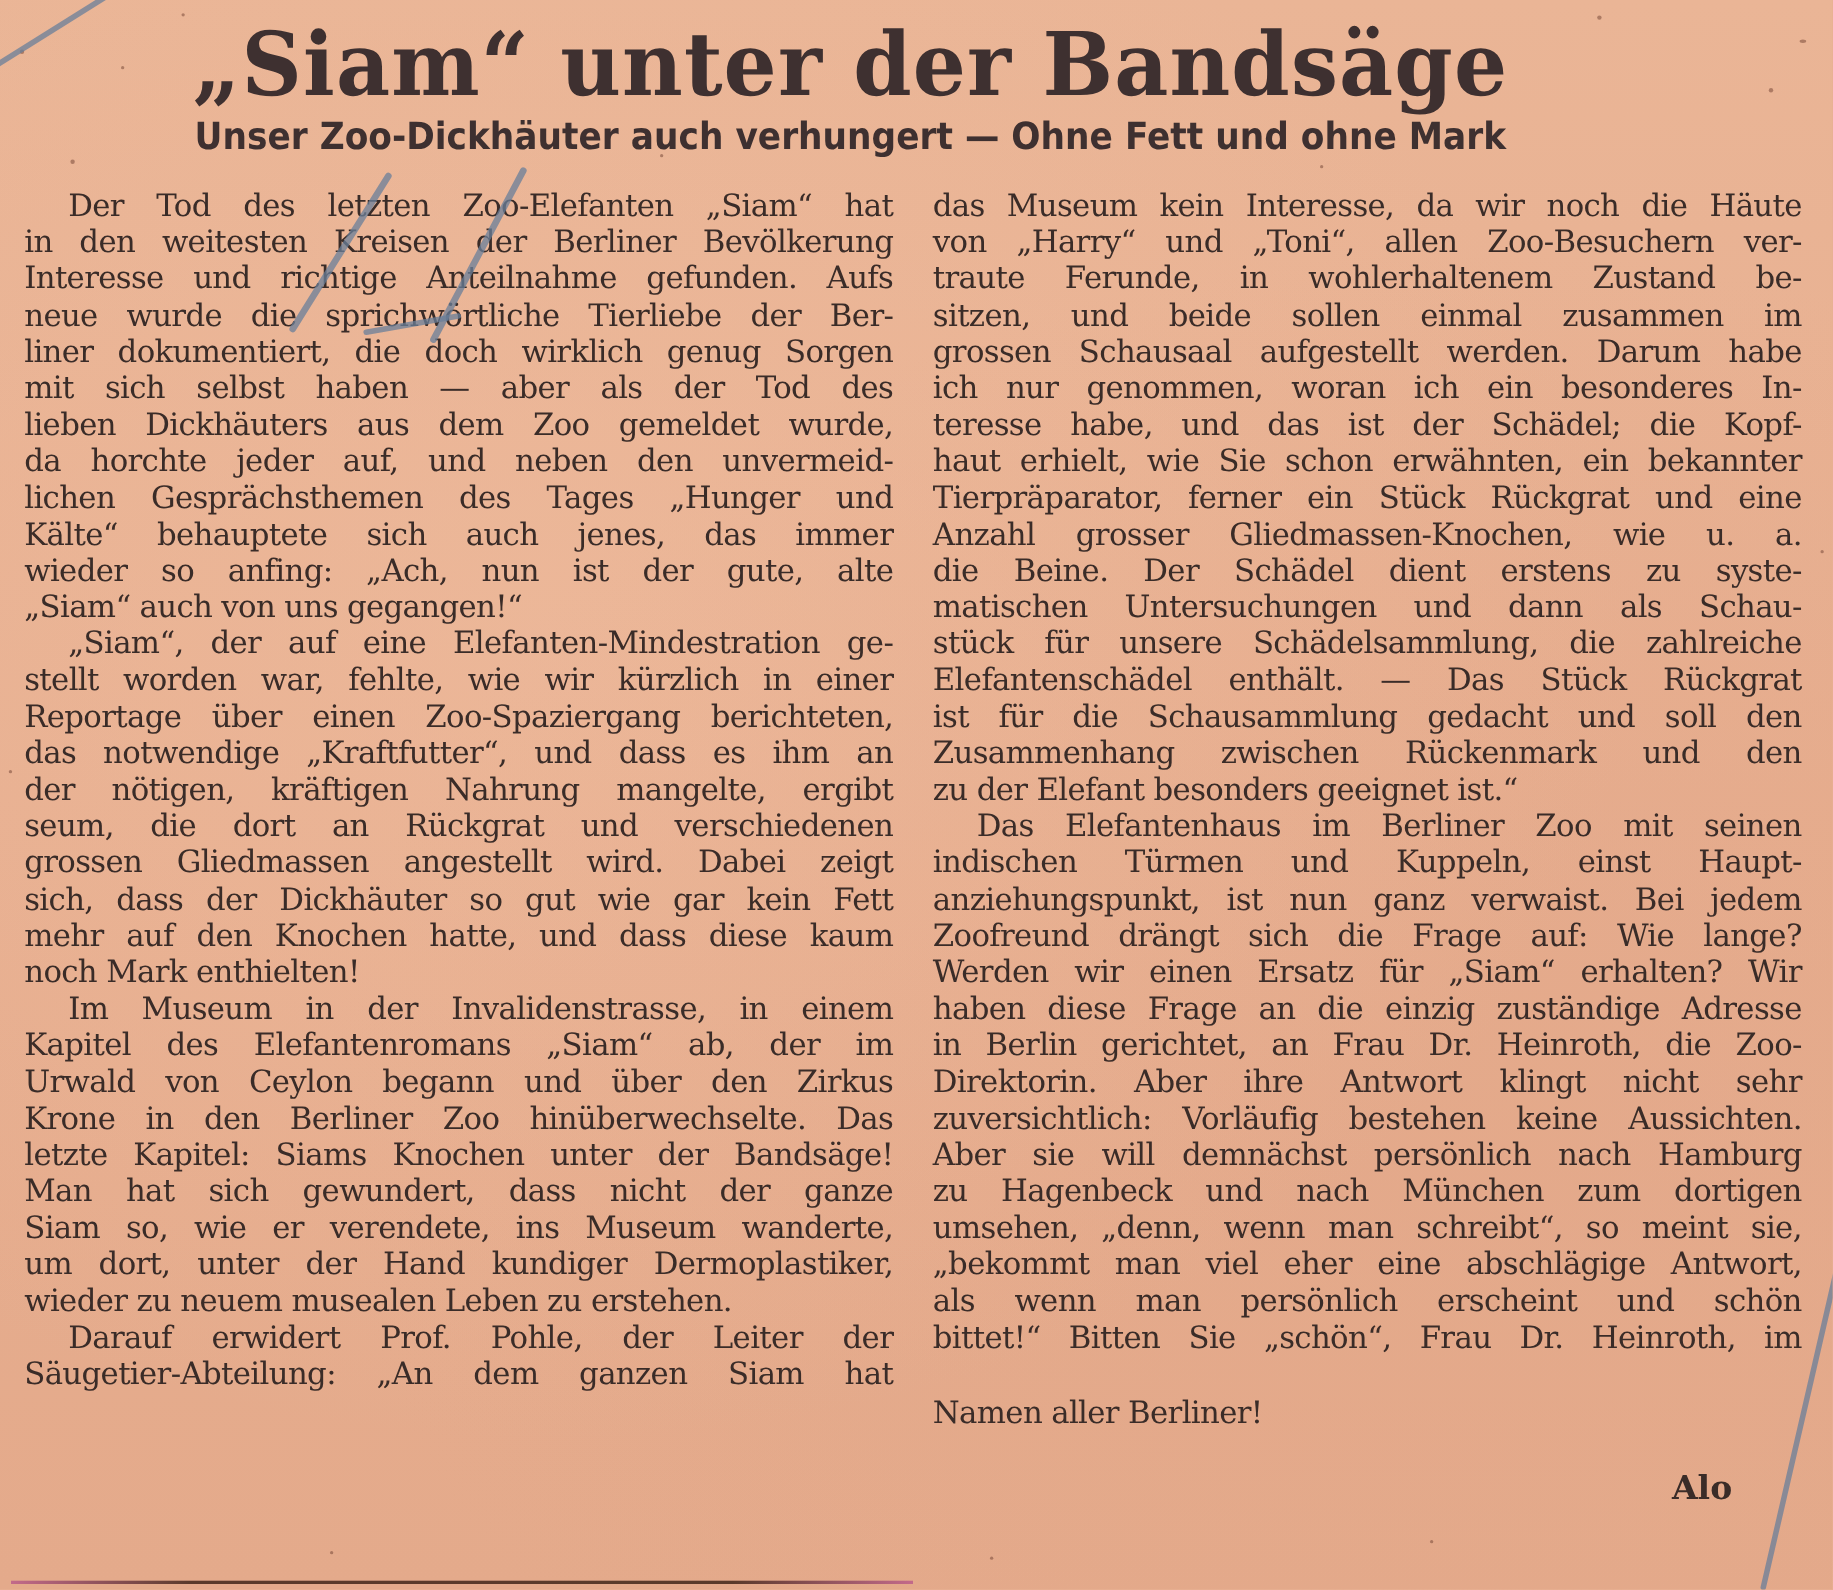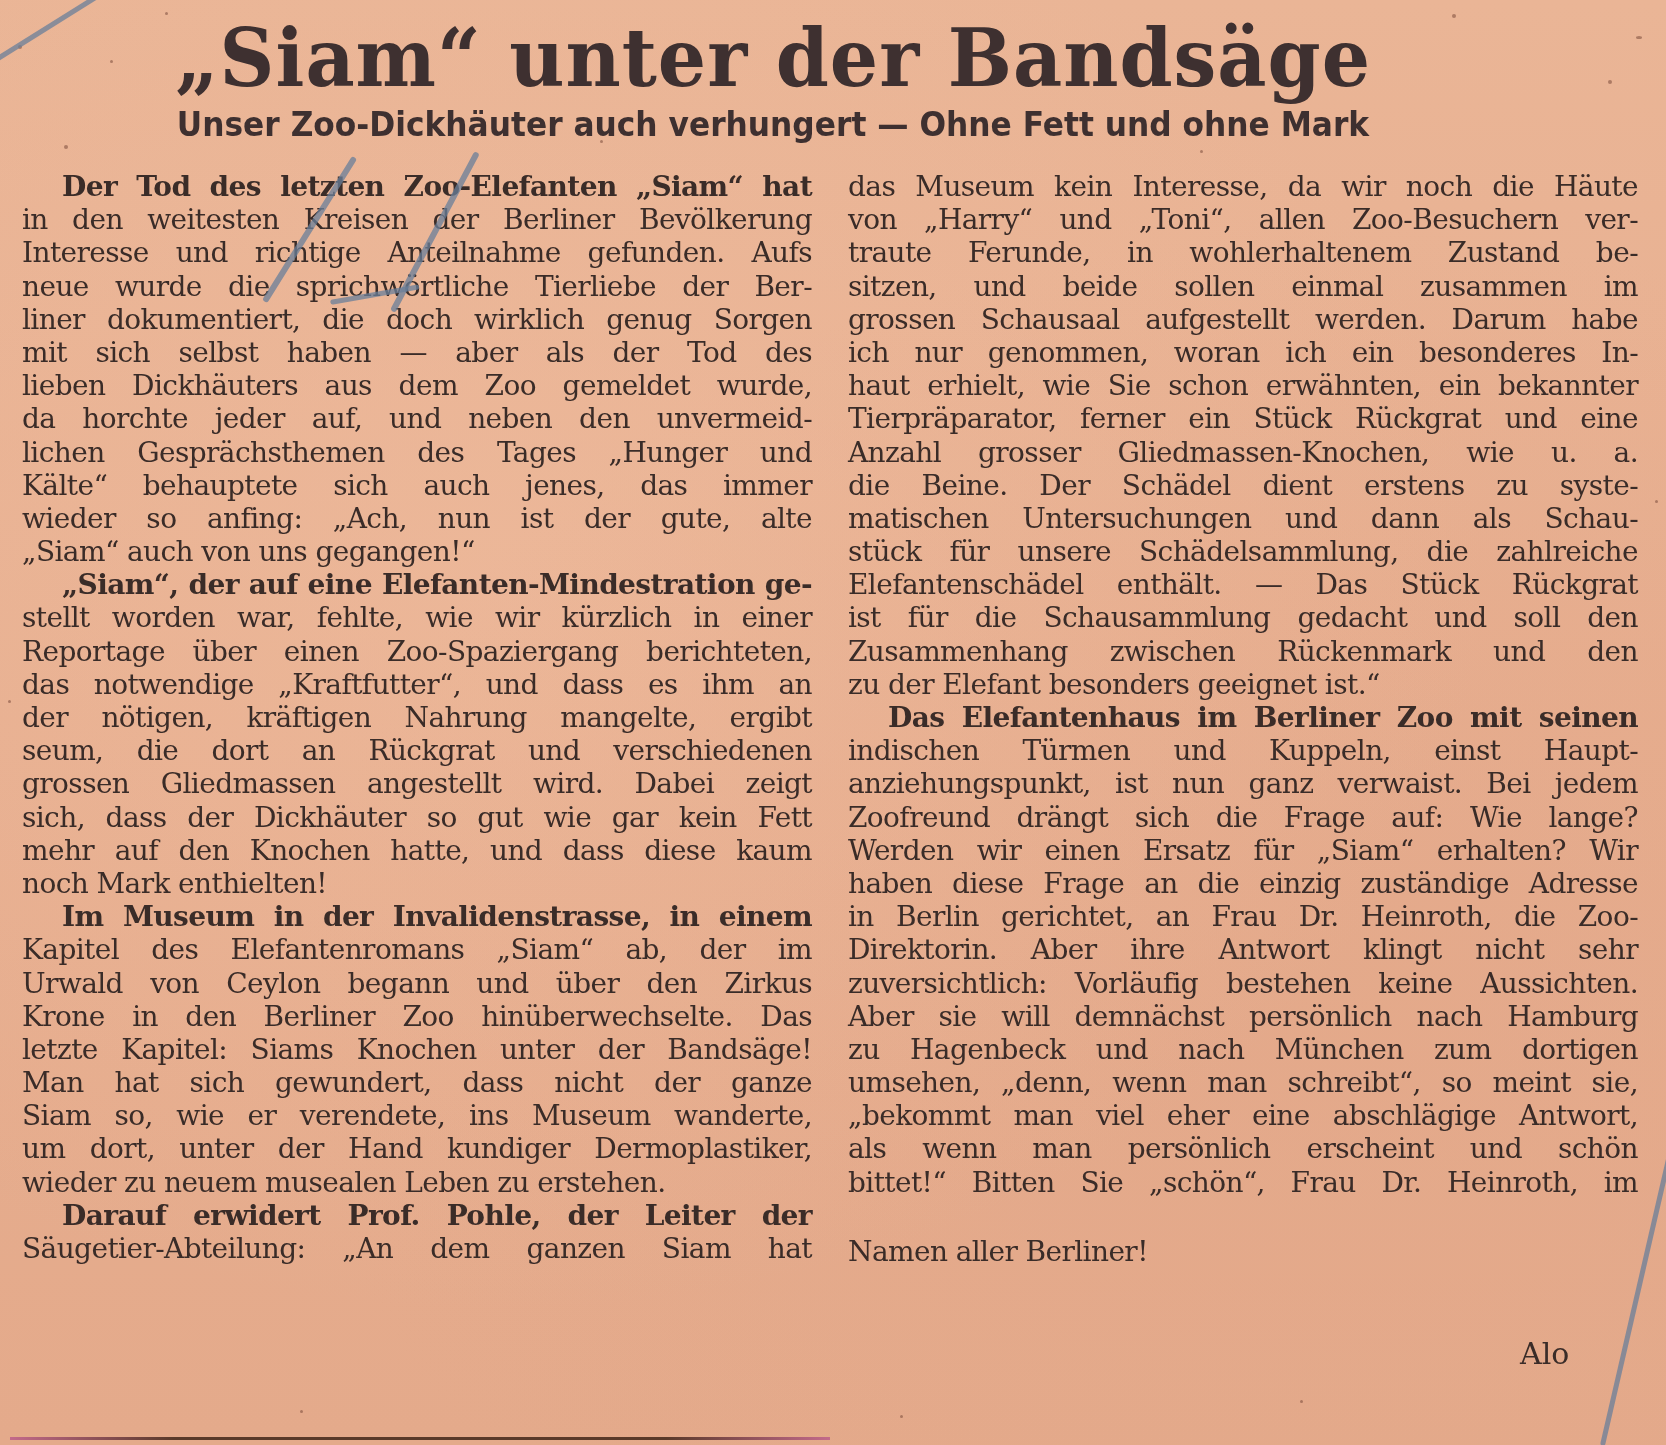--- a/index.html
+++ b/index.html
@@ -43,21 +43,21 @@
   .col-left { left: 22px; width: 790px; }
   .col-right { left: 848px; width: 790px; }
   .line {
     height: 33.2px; line-height: 33.2px;
     white-space: nowrap;
     text-align: justify; text-align-last: justify;
     letter-spacing: -0.6px;
     transform-origin: left center;
   }
   .line.last { text-align-last: left; }
-  .line.indent { padding-left: 40px; font-weight: bold; }
+  .line.indent { padding-left: 40px; }
   .pen {
     position: absolute; background: #6a7f9a; opacity: 0.75; border-radius: 4px;
     transform-origin: left top;
   }
   .rule {
     position: absolute; left: 10px; top: 1437px; width: 820px; height: 3px;
     background: linear-gradient(90deg, #c36a8a, #5a3a2a 20%, #5a3a2a 80%, #c36a8a);
   }
 </style>
 </head>
@@ -121,20 +121,21 @@
   <div class="line">Säugetier-Abteilung: „An dem ganzen Siam hat</div>
 </div>
 
 <div class="col col-right">
   <div class="line">das Museum kein Interesse, da wir noch die Häute</div>
   <div class="line">von „Harry“ und „Toni“, allen Zoo-Besuchern ver-</div>
   <div class="line">traute Ferunde, in wohlerhaltenem Zustand be-</div>
   <div class="line">sitzen, und beide sollen einmal zusammen im</div>
   <div class="line">grossen Schausaal aufgestellt werden. Darum habe</div>
   <div class="line">ich nur genommen, woran ich ein besonderes In-</div>
+  <div class="line">teresse habe, und das ist der Schädel; die Kopf-</div>
   <div class="line">haut erhielt, wie Sie schon erwähnten, ein bekannter</div>
   <div class="line">Tierpräparator, ferner ein Stück Rückgrat und eine</div>
   <div class="line">Anzahl grosser Gliedmassen-Knochen, wie u. a.</div>
   <div class="line">die Beine. Der Schädel dient erstens zu syste-</div>
   <div class="line">matischen Untersuchungen und dann als Schau-</div>
   <div class="line">stück für unsere Schädelsammlung, die zahlreiche</div>
   <div class="line">Elefantenschädel enthält. — Das Stück Rückgrat</div>
   <div class="line">ist für die Schausammlung gedacht und soll den</div>
   <div class="line">Zusammenhang zwischen Rückenmark und den</div>
   <div class="line last">zu der Elefant besonders geeignet ist.“</div>
@@ -149,21 +150,21 @@
   <div class="line">zuversichtlich: Vorläufig bestehen keine Aussichten.</div>
   <div class="line">Aber sie will demnächst persönlich nach Hamburg</div>
   <div class="line">zu Hagenbeck und nach München zum dortigen</div>
   <div class="line">umsehen, „denn, wenn man schreibt“, so meint sie,</div>
   <div class="line">„bekommt man viel eher eine abschlägige Antwort,</div>
   <div class="line">als wenn man persönlich erscheint und schön</div>
   <div class="line">bittet!“ Bitten Sie „schön“, Frau Dr. Heinroth, im</div>
   <div class="line last" style="position:relative;margin-top:36px;">Namen aller Berliner!</div>
 </div>
 
-<div style="position:absolute; left:1520px; top:1337px; font-family:'DejaVu Serif',serif; font-size:30px; font-weight:normal; color:#3a2c28; line-height:33px;">Alo</div>
+<div style="position:absolute; left:1520px; top:1337px; font-family:'DejaVu Serif',serif; font-size:30px; font-weight:bold; color:#3a2c28; line-height:33px;">Alo</div>
 
 <div>
   <div class="pen" style="left:-6px; top:58px; width:140px; height:5px; transform: rotate(-32deg);"></div>
   <div class="pen" style="left:262px; top:300px; width:170px; height:6px; transform: rotate(-58deg);"></div>
   <div class="pen" style="left:330px; top:300px; width:90px; height:5px; transform: rotate(-10deg);"></div>
   <div class="pen" style="left:390px; top:310px; width:180px; height:6px; transform: rotate(-62deg);"></div>
   <div class="pen" style="left:1600px; top:1445px; width:420px; height:5px; transform: rotate(-77deg);"></div>
 </div>
 
 <div class="rule"></div>

